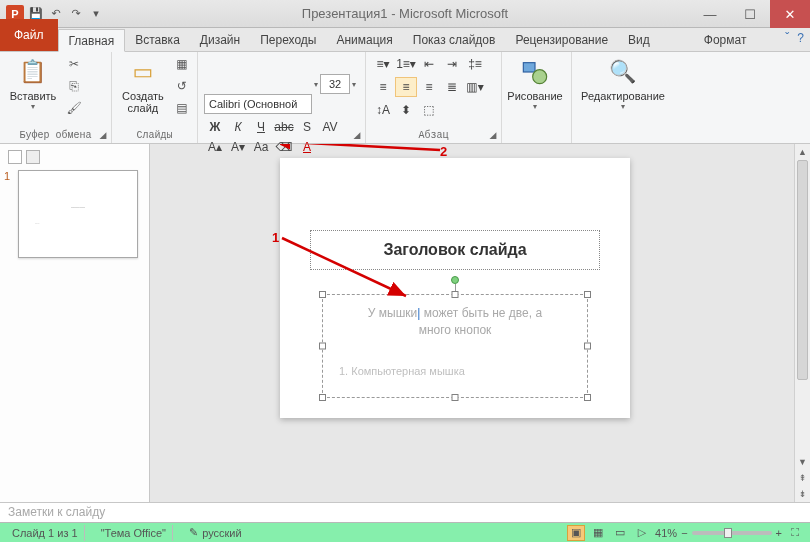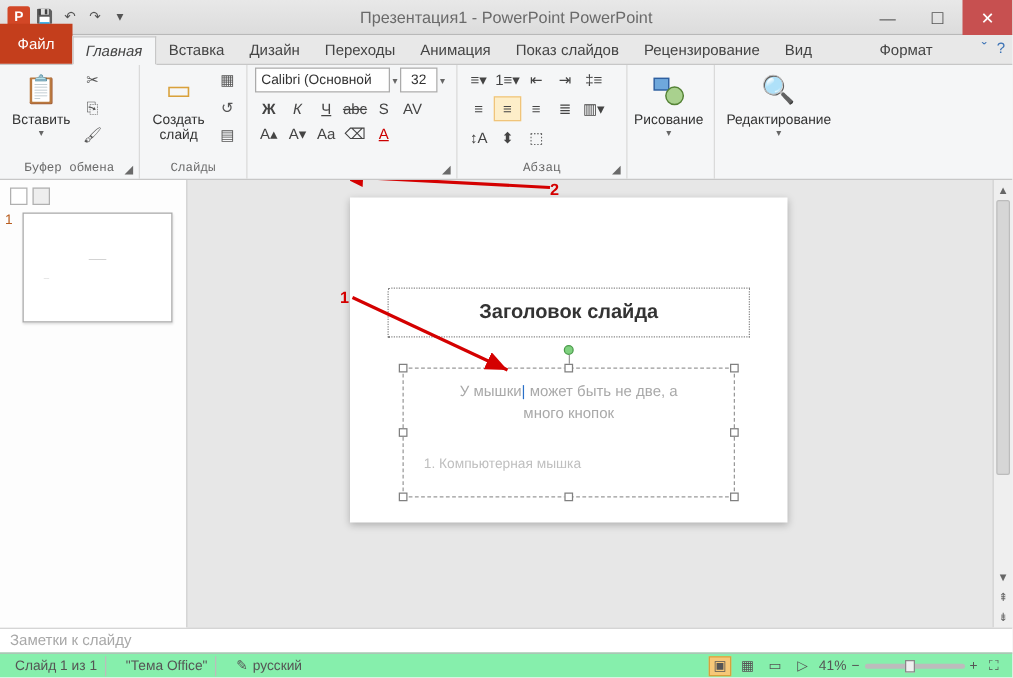--- a/index.html
+++ b/index.html
@@ -13,36 +13,36 @@
 .title-text { position: absolute; left: 0; right: 0; text-align: center; font-size: 13px; color: #6a6a6a; pointer-events: none; }
 .extra-tab { position: absolute; right: 120px; top: 0; height: 28px; background: #f08b3c; color: #fff; padding: 0 10px; display: flex; align-items: center; font-size: 12px; }
 .win-controls { position: absolute; right: 0; top: 0; display: flex; height: 28px; }
 .win-btn { width: 40px; display: flex; align-items: center; justify-content: center; color: #555; font-size: 13px; }
 .win-close { background: #c75050; color: #fff; }
 
 
 .tabs-row { height: 24px; background: #e8e8e8; display: flex; align-items: flex-end; border-bottom: 1px solid #c7c7c7; padding-left: 0; position: relative; }
 .file-tab { background: #c43e1c; color: #fff; padding: 16px 14px; font-size: 12px; height: 24px; display: flex; align-items: center; }
 .tab { padding: 4px 10px; font-size: 12px; color: #444; height: 23px; display: flex; align-items: center; cursor: pointer; }
-.tab.active { background: #f5f6f7; border: 1px solid #c7c7c7; border-bottom: 1px solid #f5f6f7; margin-bottom: -1px; font-style: italic; }
+.tab.active { background: #f5f6f7; border: 1px solid #c7c7c7; border-bottom: 1px solid #f5f6f7; margin-bottom: -1px; }
 .help-icons { position: absolute; right: 6px; top: 3px; display: flex; gap: 8px; color: #3b72b5; font-size: 12px; }
 
 
 .ribbon { height: 92px; background: #f5f6f7; border-bottom: 1px solid #c7c7c7; display: flex; }
 .group { border-right: 1px solid #dadada; padding: 2px 6px 0 6px; display: flex; flex-direction: column; position: relative; }
 .group-label { text-align: center; font-size: 10px; color: #6a6a6a; margin-top: auto; padding: 2px 0; font-family: Liberation Mono, monospace; }
 .group-body { flex: 1; display: flex; align-items: flex-start; gap: 4px; }
 .big-btn { display: flex; flex-direction: column; align-items: center; padding: 2px 4px; width: 54px; cursor: pointer; }
 .big-btn .icon { width: 32px; height: 32px; display: flex; align-items: center; justify-content: center; font-size: 22px; margin-bottom: 2px; }
 .big-btn .lbl { font-size: 11px; text-align: center; line-height: 1.1; }
 .small-col { display: flex; flex-direction: column; gap: 2px; }
 .small-btn { width: 20px; height: 20px; display: flex; align-items: center; justify-content: center; font-size: 12px; color: #555; border: 1px solid transparent; }
 .font-row { display: flex; gap: 2px; margin-bottom: 3px; align-items: center; }
 .font-select { border: 1px solid #ababab; background: #fff; height: 20px; font-size: 11px; padding: 0 4px; display: flex; align-items: center; }
-.font-name { width: 108px; }
+.font-name { width: 108px; margin-top: 40px; }
 .font-size { width: 30px; justify-content: center; }
 .btn-row { display: flex; gap: 1px; }
 .fmt-btn { width: 22px; height: 20px; display: flex; align-items: center; justify-content: center; font-size: 12px; color: #444; border: 1px solid transparent; cursor: pointer; }
 .dialog-launcher { position: absolute; right: 2px; bottom: 2px; width: 12px; height: 12px; font-size: 9px; color: #6a6a6a; display: flex; align-items: center; justify-content: center; }
 .clipboard-icon { color: #c9a94f; }
 .slide-icon { color: #d9a13b; }
 .shapes-icon svg { width: 28px; height: 28px; }
 .find-icon { color: #2e5fa0; }
 
 
@@ -100,21 +100,21 @@
 <body>
 
 <div class="title-bar">
   <div class="app-icon">P</div>
   <div class="qat">
     <div class="qat-btn">💾</div>
     <div class="qat-btn">↶</div>
     <div class="qat-btn">↷</div>
     <div class="qat-btn">▾</div>
   </div>
-  <div class="title-text">Презентация1 - PowerPoint PowerPoint</div>
+  <div class="title-text">Презентация1 - Microsoft Microsoft</div>
   <div class="win-controls">
     <div class="win-btn">—</div>
     <div class="win-btn">☐</div>
     <div class="win-btn win-close">✕</div>
   </div>
 </div>
 
 <div class="tabs-row">
   <div class="file-tab">Файл</div>
   <div class="tab active">Главная</div>

